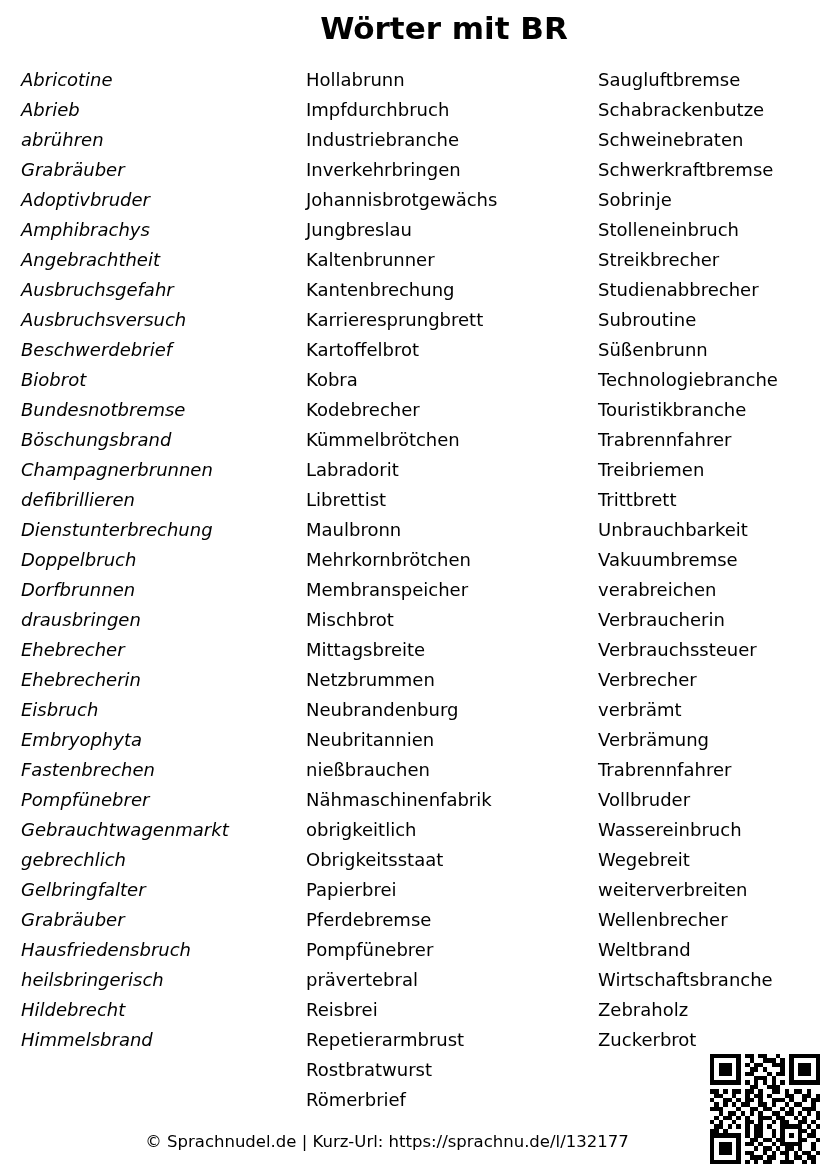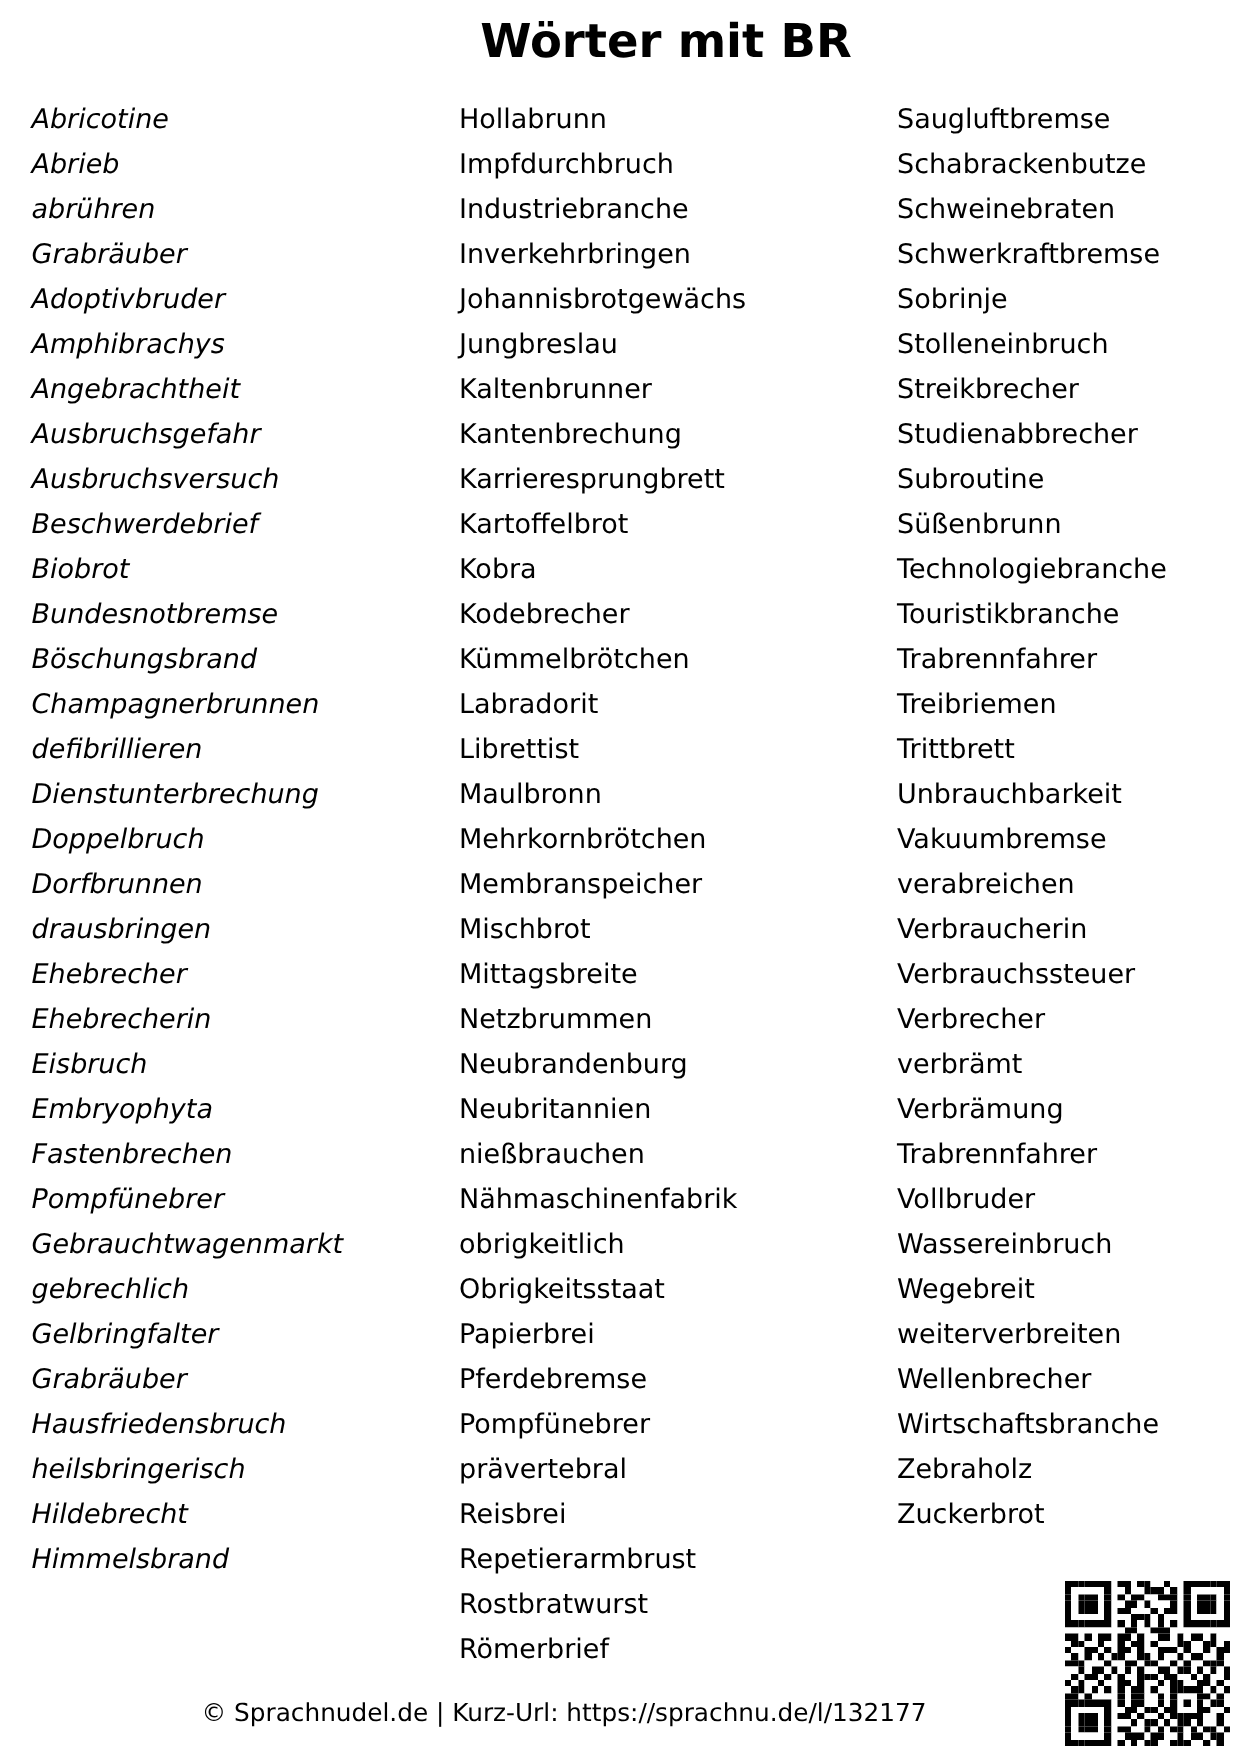--- a/index.html
+++ b/index.html
@@ -17,21 +17,21 @@
   }
   .col {
     position: absolute; top: 65px;
     font-size: 18px; line-height: 30px; white-space: nowrap;
   }
   #col1 { left: 21px; font-style: italic; }
   #col2 { left: 306px; }
   #col3 { left: 570px; margin-left: 28px; }
   .word { height: 30px; }
   .footer {
-    position: absolute; top: 1132px; left: 0; width: 752px;
+    position: absolute; top: 1132px; left: 11px; width: 752px;
     text-align: center; font-size: 16.5px; color: #000;
   }
   .qr {
     position: absolute; right: 6px; bottom: 5px;
     width: 110px; height: 110px;
     display: grid;
     grid-template-columns: repeat(25, 1fr);
     grid-template-rows: repeat(25, 1fr);
   }
   .qr .m { background: #ffffff; }
@@ -138,20 +138,21 @@
       <div class="word">Verbrauchssteuer</div>
       <div class="word">Verbrecher</div>
       <div class="word">verbrämt</div>
       <div class="word">Verbrämung</div>
       <div class="word">Trabrennfahrer</div>
       <div class="word">Vollbruder</div>
       <div class="word">Wassereinbruch</div>
       <div class="word">Wegebreit</div>
       <div class="word">weiterverbreiten</div>
       <div class="word">Wellenbrecher</div>
+      <div class="word">Weltbrand</div>
       <div class="word">Wirtschaftsbranche</div>
       <div class="word">Zebraholz</div>
       <div class="word">Zuckerbrot</div>
     </div>
 
   <div class="footer">© Sprachnudel.de | Kurz-Url: https://sprachnu.de/l/132177</div>
 
   <div class="qr" id="qr">
       <div class="m d"></div>
       <div class="m d"></div>

